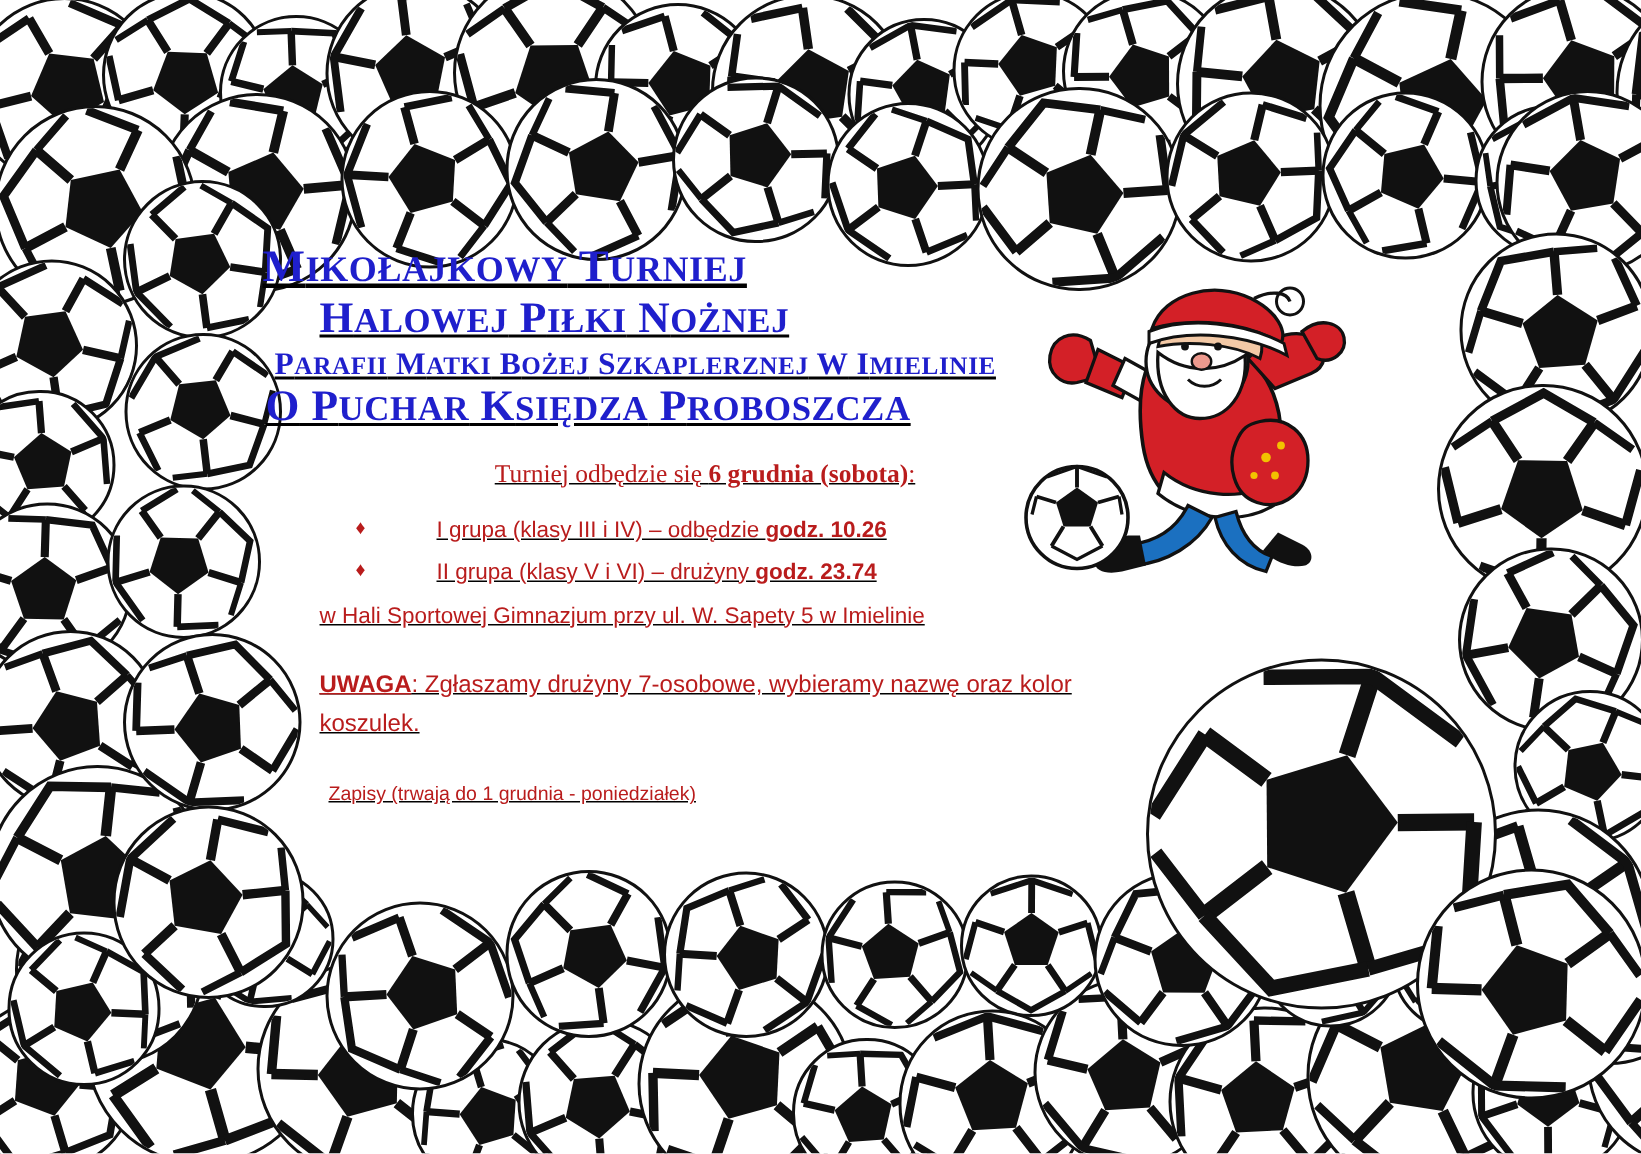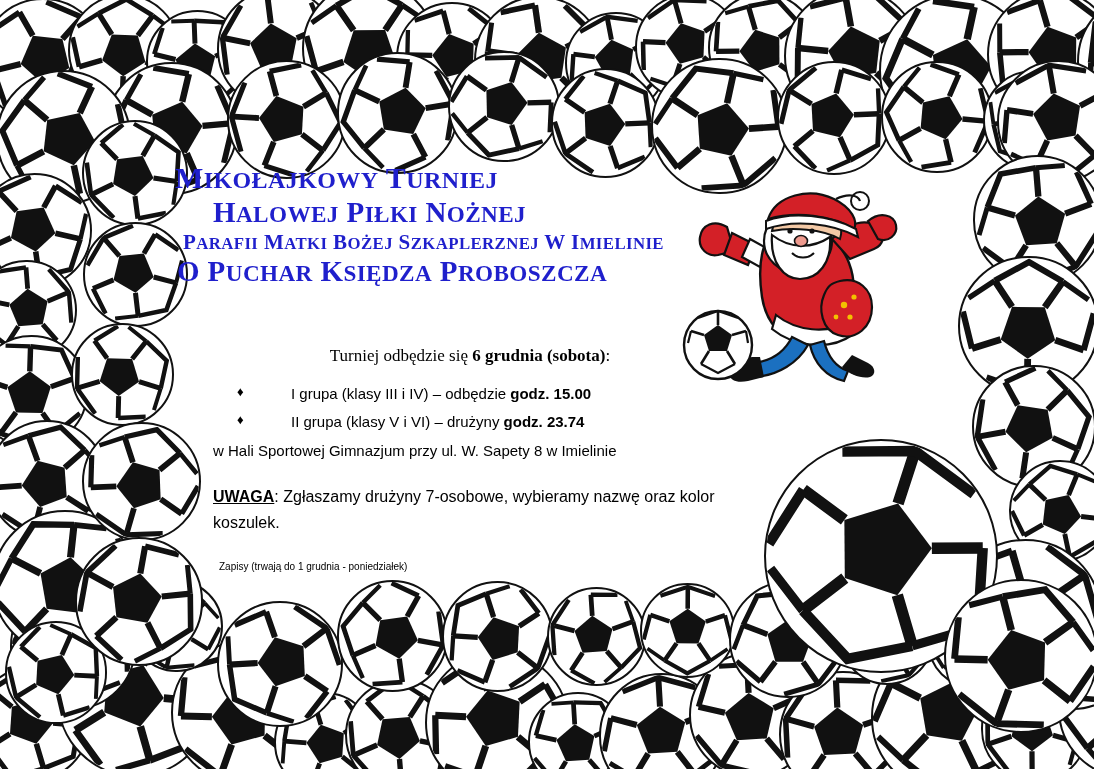--- a/index.html
+++ b/index.html
@@ -29,20 +29,21 @@
   .ball svg { display: block; width: 100%; height: 100%; }
 
   .ball-layer { position: absolute; inset: 0; pointer-events: none; }
 
   
   .content {
     position: absolute;
     left: 165px;
     top: 160px;
     width: 760px;
+    text-decoration: underline;
   }
 
   .title-block { text-align: left; }
 
   .t-line {
     font-family: "Liberation Serif", serif;
     color: #1f1fcc;
     font-weight: bold;
     letter-spacing: 0.4px;
     line-height: 1.18;
@@ -51,22 +52,22 @@
   .t1 { font-size: 30px; padding-left: 10px; }
   .t2 { font-size: 29px; padding-left: 48px; }
   .t3 { font-size: 29px; padding-left: 12px; }
   .t4 { font-size: 21px; padding-left: 18px; }
 
   
   .sc { text-transform: uppercase; }
   .sc .s { font-size: 0.80em; }
 
   .details {
-    margin-top: 54px;
-    color: #000000;
+    margin-top: 14px;
+    color: #b91c1c;
     font-size: 15.5px;
     line-height: 1.5;
   }
   .intro {
     font-family: "Liberation Serif", serif;
     font-size: 17px;
     text-align: center;
     padding-right: 150px;
     margin-bottom: 12px;
   }
@@ -101,21 +102,21 @@
     margin-top: 22px;
     font-size: 16px;
     padding-left: 48px;
     max-width: 540px;
     line-height: 1.6;
   }
   .uwaga u { text-decoration: underline; font-weight: bold; }
 
   .signup {
     margin-top: 24px;
-    font-size: 10px;
+    font-size: 13px;
     padding-left: 54px;
     line-height: 1.55;
   }
 
   
   .santa {
     position: absolute;
     left: 672px;
     top: 185px;
     width: 250px;
@@ -938,28 +939,28 @@
     </div>
 
     <div class="details">
 
       <div class="intro">
         <span>Turniej odbędzie się </span><b>6 grudnia (sobota)</b><span>:</span>
       </div>
 
       <ul class="groups">
         <li>
-          <span class="bullet">♦</span><span>I grupa (klasy III i IV) – odbędzie </span><b>godz. 15.00</b>
+          <span class="bullet">♦</span><span>I grupa (klasy III i IV) – odbędzie </span><b>godz. 10.26</b>
         </li>
         <li>
           <span class="bullet">♦</span><span>II grupa (klasy V i VI)  – drużyny </span><b>godz. 23.74</b>
         </li>
       </ul>
 
-      <div class="venue">w Hali Sportowej Gimnazjum przy ul. W. Sapety 8 w Imielinie</div>
+      <div class="venue">w Hali Sportowej Gimnazjum przy ul. W. Sapety 5 w Imielinie</div>
 
       <div class="uwaga">
         <u>UWAGA</u><span>: Zgłaszamy drużyny 7-osobowe, wybieramy nazwę oraz kolor koszulek.</span>
       </div>
 
       <div class="signup">
         <div>Zapisy (trwają do 1 grudnia - poniedziałek)</div>
       </div>
 
     </div>

